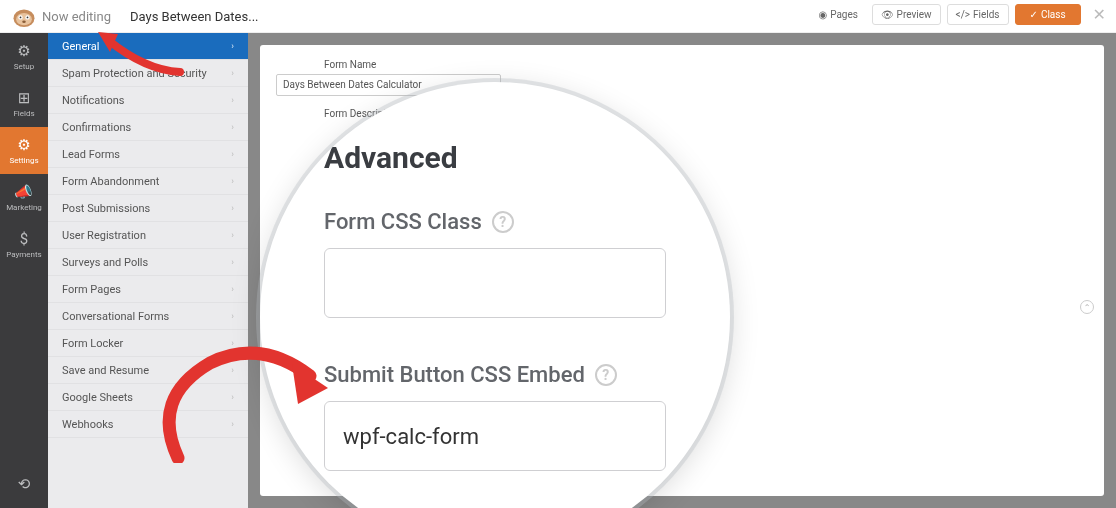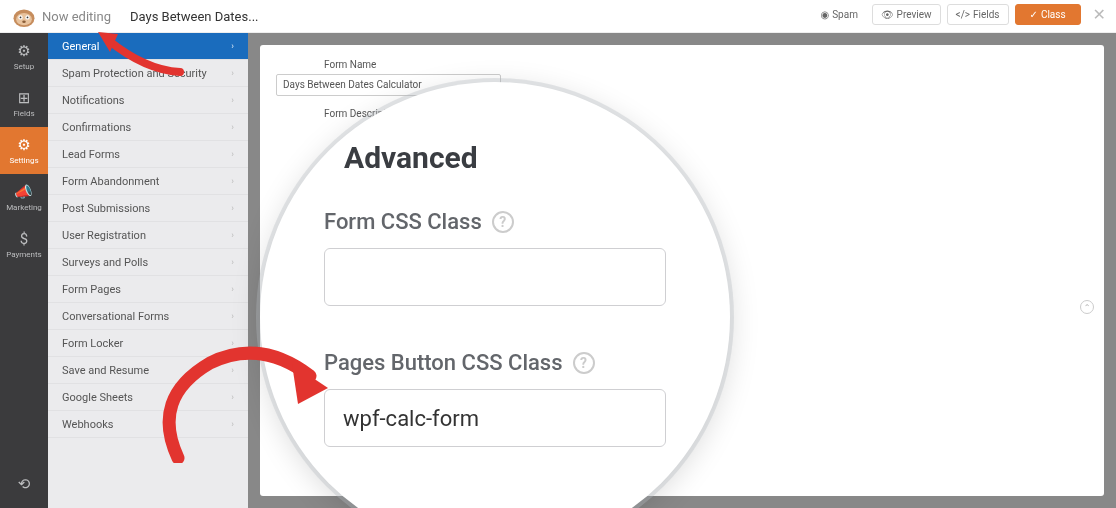--- a/index.html
+++ b/index.html
@@ -31,23 +31,23 @@
 .side-item.active .chev { color: #dbe9f6; }
 
 
 .main { position: absolute; left: 248px; top: 33px; right: 0; height: calc(100% - 33px); background: #888; padding: 12px; }
 .main-inner { background: #fff; width: 100%; height: 100%; border-radius: 3px; padding: 14px 16px; position: relative; }
 .field-label { font-size: 10px; color: #555; margin-bottom: 3px; display: block; margin-left: 48px; }
 .text-input { width: 225px; height: 22px; font-size: 10px; padding: 0 6px; border: 1px solid #ccc; border-radius: 2px; color: #555; }
 
 
 .zoom-circle { position: absolute; left: 260px; top: 82px; width: 470px; height: 470px; border-radius: 50%; background: #fff; box-shadow: 0 0 0 4px rgba(180,186,193,0.35), 0 6px 30px rgba(0,0,0,0.15); padding: 58px 64px 0 64px; overflow: hidden; z-index: 50; }
-.zoom-title { font-size: 30px; font-weight: 700; color: #3a3d42; margin-bottom: 34px; margin-left: 20px; }
+.zoom-title { font-size: 30px; font-weight: 700; color: #3a3d42; margin-bottom: 34px; }
 .zoom-label { font-size: 22px; color: #63666b; font-weight: 500; display: flex; align-items: center; gap: 10px; margin-bottom: 14px; }
-.zoom-input { width: 100%; height: 58px; border: 1px solid #cfcfd2; border-radius: 6px; font-size: 22px; padding: 0 18px; color: #333; outline: none; }
+.zoom-input { width: 100%; height: 70px; border: 1px solid #cfcfd2; border-radius: 6px; font-size: 22px; padding: 0 18px; color: #333; outline: none; }
 .zoom-sect2 { margin-top: 44px; }
 .help-bubble { width: 22px; height: 22px; border: 2px solid #ccc; border-radius: 50%; display: inline-flex; align-items: center; justify-content: center; font-size: 14px; color: #ccc; font-weight: bold; }
 
 
 .arrow1 { position: absolute; left: 90px; top: 22px; width: 100px; height: 60px; z-index: 100; pointer-events: none; }
 .arrow2 { position: absolute; left: 150px; top: 338px; width: 185px; height: 125px; z-index: 100; pointer-events: none; }
 
 
 .caret-badge { position: absolute; right: 22px; top: 300px; width: 14px; height: 14px; border: 1px solid #ccc; border-radius: 50%; display: flex; align-items: center; justify-content: center; font-size: 8px; color: #aaa; z-index: 40; }
 </style>
@@ -62,21 +62,21 @@
       <circle cx="20" cy="15" r="2.5" fill="#fff"></circle>
     <circle cx="12" cy="15" r="1" fill="#333"></circle>
       <circle cx="20" cy="15" r="1" fill="#333"></circle>
     <ellipse cx="16" cy="20" rx="2" ry="1.5" fill="#8a5d38"></ellipse>
   </svg>
   <span class="now-editing">Now editing</span>
   <span class="form-title-header">Days Between Dates...</span>
   <div class="top-actions">
     <div class="ta-btn help-btn">
         <span>◉</span>
-        <span>Spam</span>
+        <span>Pages</span>
       </div>
     <div class="ta-btn">
         <span>👁</span>
         <span>Preview</span>
       </div>
     <div class="ta-btn">
         <span>&lt;/&gt;</span>
         <span>Fields</span>
       </div>
     <div class="ta-btn save-btn">
@@ -192,21 +192,21 @@
 
 <div class="zoom-circle">
   <div class="zoom-title">Advanced</div>
   <div class="zoom-label">
     <span>Form CSS Class</span>
     <span class="help-bubble">?</span>
   </div>
   <input class="zoom-input" value="" style="">
   <div class="zoom-sect2">
     <div class="zoom-label">
-      <span>Pages Button CSS Class</span>
+      <span>Submit Button CSS Embed</span>
       <span class="help-bubble">?</span>
     </div>
     <input class="zoom-input" value="wpf-calc-form" style="">
   </div>
 </div>
 
 <svg class="arrow1" viewBox="0 0 100 60">
   <path d="M 90 50 Q 55 48 18 18" stroke="#e2342f" stroke-width="8" fill="none" stroke-linecap="round"></path>
   <path d="M 8 10 L 28 12 L 20 30 Z" fill="#e2342f"></path>
 </svg>

